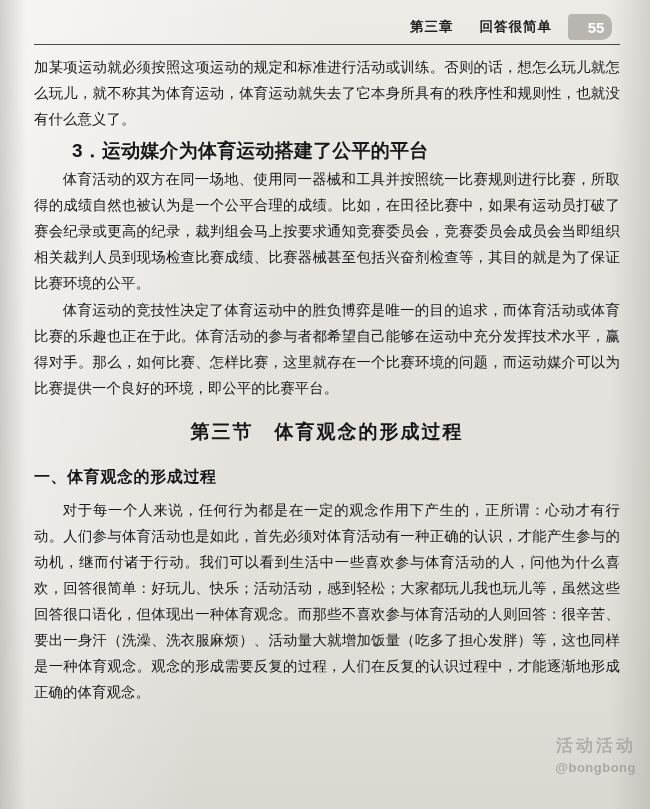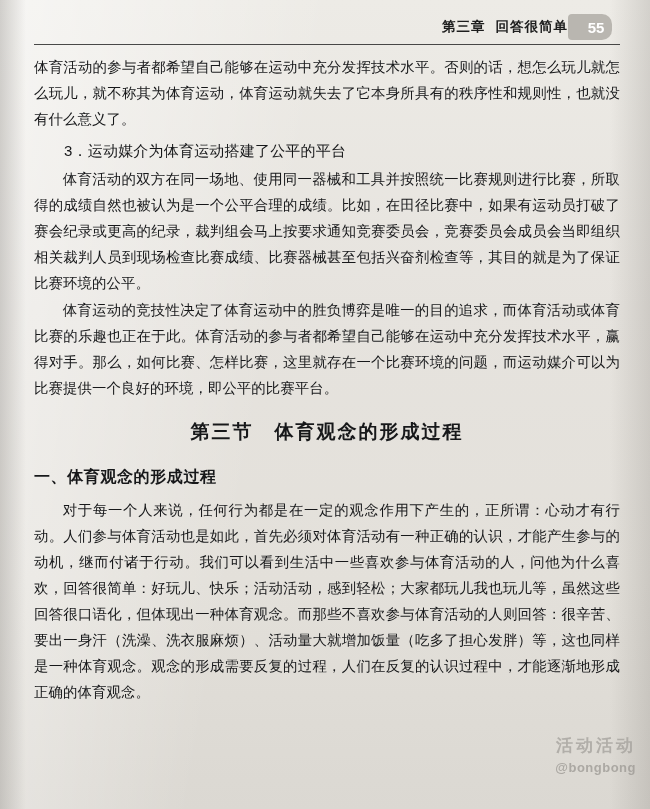--- a/index.html
+++ b/index.html
@@ -41,21 +41,21 @@
     background: linear-gradient(270deg, rgba(120,116,110,0.22), rgba(120,116,110,0.0));
     pointer-events: none;
   }
 
   .header {
     position: absolute;
     top: 14px;
     right: 26px;
     display: flex;
     align-items: center;
-    gap: 0;
+    gap: 16px;
   }
   .header-title {
     font-size: 13.5px;
     color: #1d1d1d;
     letter-spacing: 1px;
     font-weight: 700;
     font-family: "Liberation Sans", "DejaVu Sans", sans-serif;
   }
   .header-chapter {
     margin-right: 10px;
@@ -107,23 +107,23 @@
     line-height: 26px;
     text-align: justify;
     text-justify: inter-ideograph;
     letter-spacing: 0.1px;
   }
   p.indent {
     text-indent: 2em;
   }
   h3.sub-head {
     margin: 6px 0 2px 0;
-    font-size: 15px;
+    font-size: 19px;
     line-height: 26px;
-    font-weight: 400;
+    font-weight: 700;
     text-indent: 2em;
     font-family: "Liberation Sans", "DejaVu Sans", sans-serif;
     letter-spacing: 0.2px;
   }
   h2.section-title {
     margin: 16px 0 12px 0;
     font-size: 19px;
     line-height: 30px;
     font-weight: 700;
     text-align: center;
@@ -174,21 +174,21 @@
     <span class="page-number-badge">
       <span class="blob"></span>
       <span class="page-number">55</span>
     </span>
   </div>
 
   <div class="rule"></div>
 
   <div class="content">
 
-    <p class="body">体育活动的参与者都希望自己能够在运动中充分发挥技术水平。否则的话，想怎么玩儿就怎么玩儿，就不称其为体育运动，体育运动就失去了它本身所具有的秩序性和规则性，也就没有什么意义了。</p>
+    <p class="body">加某项运动就必须按照这项运动的规定和标准进行活动或训练。否则的话，想怎么玩儿就怎么玩儿，就不称其为体育运动，体育运动就失去了它本身所具有的秩序性和规则性，也就没有什么意义了。</p>
 
     <h3 class="sub-head">3．运动媒介为体育运动搭建了公平的平台</h3>
 
     <p class="body indent">体育活动的双方在同一场地、使用同一器械和工具并按照统一比赛规则进行比赛，所取得的成绩自然也被认为是一个公平合理的成绩。比如，在田径比赛中，如果有运动员打破了赛会纪录或更高的纪录，裁判组会马上按要求通知竞赛委员会，竞赛委员会成员会当即组织相关裁判人员到现场检查比赛成绩、比赛器械甚至包括兴奋剂检查等，其目的就是为了保证比赛环境的公平。</p>
 
     <p class="body indent">体育运动的竞技性决定了体育运动中的胜负博弈是唯一的目的追求，而体育活动或体育比赛的乐趣也正在于此。体育活动的参与者都希望自己能够在运动中充分发挥技术水平，赢得对手。那么，如何比赛、怎样比赛，这里就存在一个比赛环境的问题，而运动媒介可以为比赛提供一个良好的环境，即公平的比赛平台。</p>
 
     <h2 class="section-title">第三节　体育观念的形成过程</h2>
 
 

